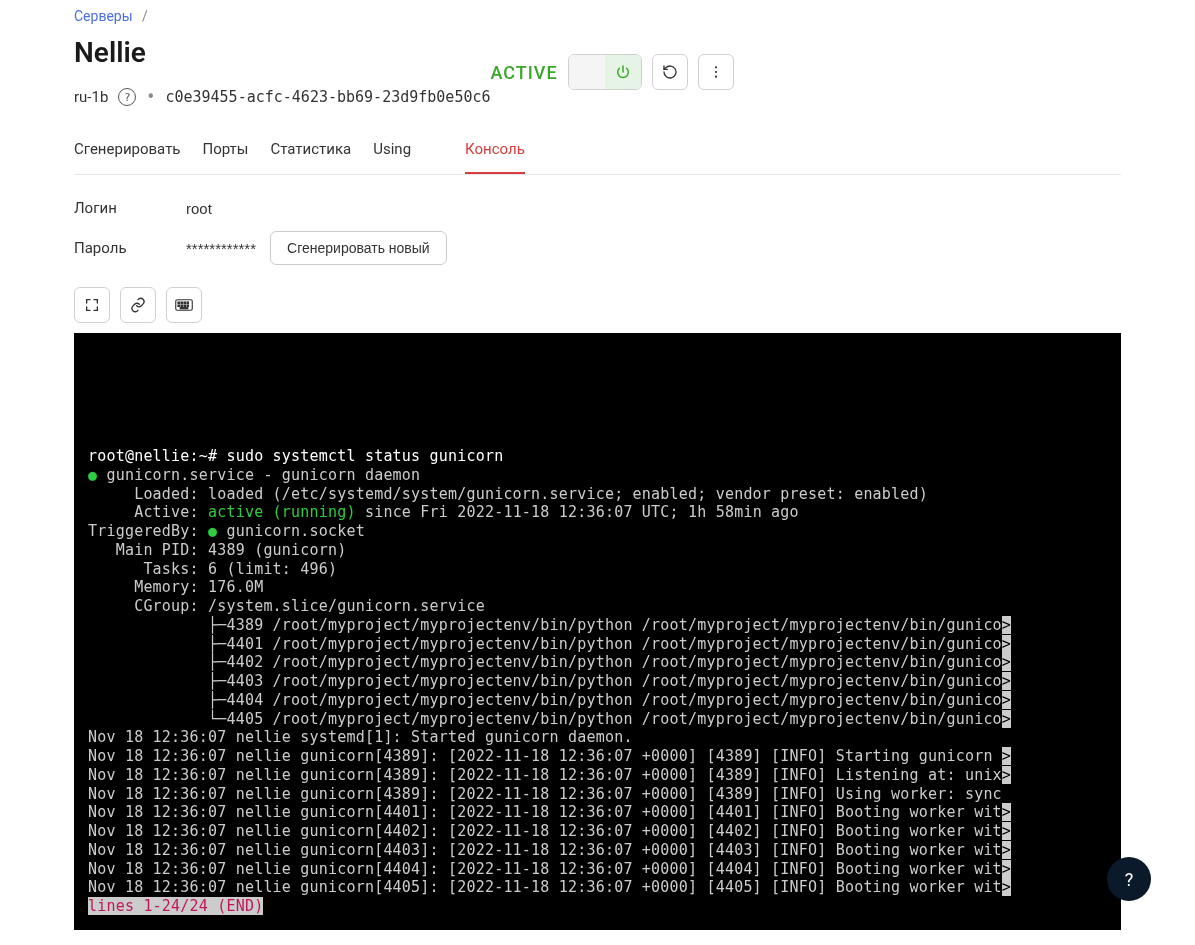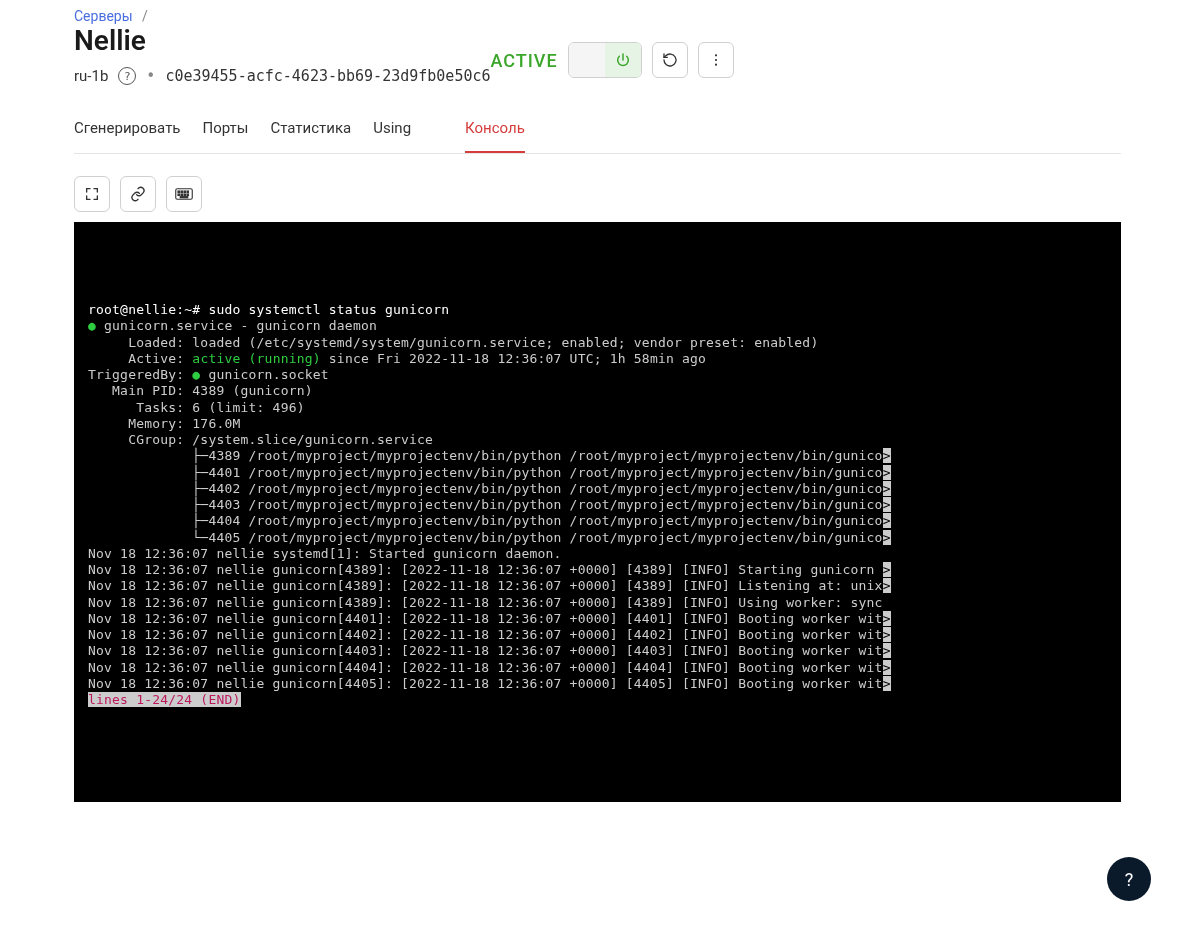--- a/index.html
+++ b/index.html
@@ -1,44 +1,44 @@
 <!DOCTYPE html>
 <html><head>
 <meta charset="utf-8">
 <style>
   * { box-sizing: border-box; margin: 0; padding: 0; }
   body { font-family: -apple-system, BlinkMacSystemFont, "Segoe UI", Roboto, Arial, sans-serif; background: #fff; color: #1a1a1a; width: 1195px; }
   .page { padding: 8px 74px 40px 74px; }
-  .breadcrumb { font-size: 14px; color: #4a6ee0; }
+  .breadcrumb { font-size: 14px; color: #4a6ee0; margin-bottom: 12px; }
   .breadcrumb a { color: #4a6ee0; text-decoration: none; }
   .breadcrumb .sep { color: #888; margin: 0 6px; }
   .header-row { display: flex; align-items: flex-start; }
   .title { font-size: 28px; font-weight: 600; color: #1a1a1a; }
-  .subinfo { font-size: 15px; color: #333; margin-top: 10px; display: flex; align-items: center; gap: 10px; font-family: ui-monospace, "SF Mono", Menlo, Consolas, monospace; }
+  .subinfo { font-size: 15px; color: #333; margin-top: 19px; display: flex; align-items: center; gap: 10px; font-family: ui-monospace, "SF Mono", Menlo, Consolas, monospace; }
   .subinfo .region { font-family: -apple-system, BlinkMacSystemFont, "Segoe UI", Roboto, Arial, sans-serif; }
   .subinfo .help-circle { width: 18px; height: 18px; border: 1.5px solid #555; border-radius: 50%; display: inline-flex; align-items: center; justify-content: center; font-size: 11px; color: #555; cursor: pointer; }
   .subinfo .dot { color: #888; }
   .controls { display: flex; align-items: center; gap: 10px; margin-top: 18px; }
   .status-active { color: #3aa62a; font-size: 18px; letter-spacing: 1px; font-weight: 500; }
   .toggle-wrap { display: inline-flex; align-items: center; border: 1px solid #d0d0d0; border-radius: 6px; overflow: hidden; height: 36px; }
   .toggle-wrap .switch-side { width: 36px; height: 100%; background: #f5f5f5; }
   .toggle-wrap .power-side { width: 36px; height: 100%; background: #e6f4e6; display: flex; align-items: center; justify-content: center; color: #3aa62a; }
   .icon-btn { width: 36px; height: 36px; border: 1px solid #d0d0d0; border-radius: 6px; background: #fff; display: inline-flex; align-items: center; justify-content: center; cursor: pointer; color: #333; }
   .tabs { display: flex; gap: 22px; margin-top: 24px; border-bottom: 1px solid #e5e5e5; }
   .tab { padding: 10px 0 14px 0; font-size: 15px; color: #333; cursor: pointer; border-bottom: 2px solid transparent; }
   .tab.active { color: #d63c3c; border-bottom-color: #d63c3c; margin-left: 32px; }
   .creds { margin-top: 24px; }
   .cred-row { display: flex; align-items: center; margin-bottom: 14px; font-size: 15px; }
   .cred-label { width: 112px; color: #333; }
   .cred-value { color: #333; font-family: -apple-system, sans-serif; }
   .gen-btn { margin-left: 14px; padding: 8px 16px; border: 1px solid #ccc; border-radius: 6px; background: #fff; font-size: 14px; cursor: pointer; color: #333; }
   .console-toolbar { display: flex; gap: 10px; margin-top: 22px; margin-bottom: 10px; }
   .terminal {
     background: #000; color: #ccc; font-family: "DejaVu Sans Mono", Menlo, Consolas, monospace;
-    font-size: 13px; line-height: 1.25; padding: 80px 14px 14px 14px; min-height: 580px;
+    font-size: 15px; line-height: 1.25; padding: 114px 14px 14px 14px; min-height: 580px;
     white-space: pre; overflow: hidden; letter-spacing: 0.2px;
   }
   .terminal .cmd { color: #fff; }
   .terminal .green { color: #2ecc40; }
   .terminal .grey { color: #ccc; }
   .terminal .hl { background: #ccc; color: #000; }
   .terminal .end { background: #ccc; color: #be185d; }
   .terminal-line { white-space: pre; display: block; }
   .terminal-line .seg { white-space: pre; }
   .help-fab { position: fixed; right: 44px; bottom: 44px; width: 44px; height: 44px; border-radius: 50%; background: #0a1a2a; color: #fff; display: flex; align-items: center; justify-content: center; font-size: 18px; cursor: pointer; }
@@ -98,20 +98,31 @@
   </div>
 
   <div class="tabs" id="tabs-container">
       <div class="tab">Сгенерировать</div>
       <div class="tab">Порты</div>
       <div class="tab">Статистика</div>
       <div class="tab">Using</div>
       <div class="tab active">Консоль</div>
     </div>
 
+  <div class="creds">
+    <div class="cred-row">
+      <div class="cred-label">Логин</div>
+      <div class="cred-value">root</div>
+    </div>
+    <div class="cred-row">
+      <div class="cred-label">Пароль</div>
+      <div class="cred-value">************</div>
+      <button class="gen-btn">Сгенерировать новый</button>
+    </div>
+  </div>
 
   <div class="console-toolbar">
     <button class="icon-btn">
       <span>
         <svg width="16" height="16" viewBox="0 0 24 24" fill="none" stroke="currentColor" stroke-width="2" stroke-linecap="round">
             <path d="M4 9V4h5"></path>
             <path d="M20 9V4h-5"></path>
             <path d="M4 15v5h5"></path>
             <path d="M20 15v5h-5"></path>
           </svg>

